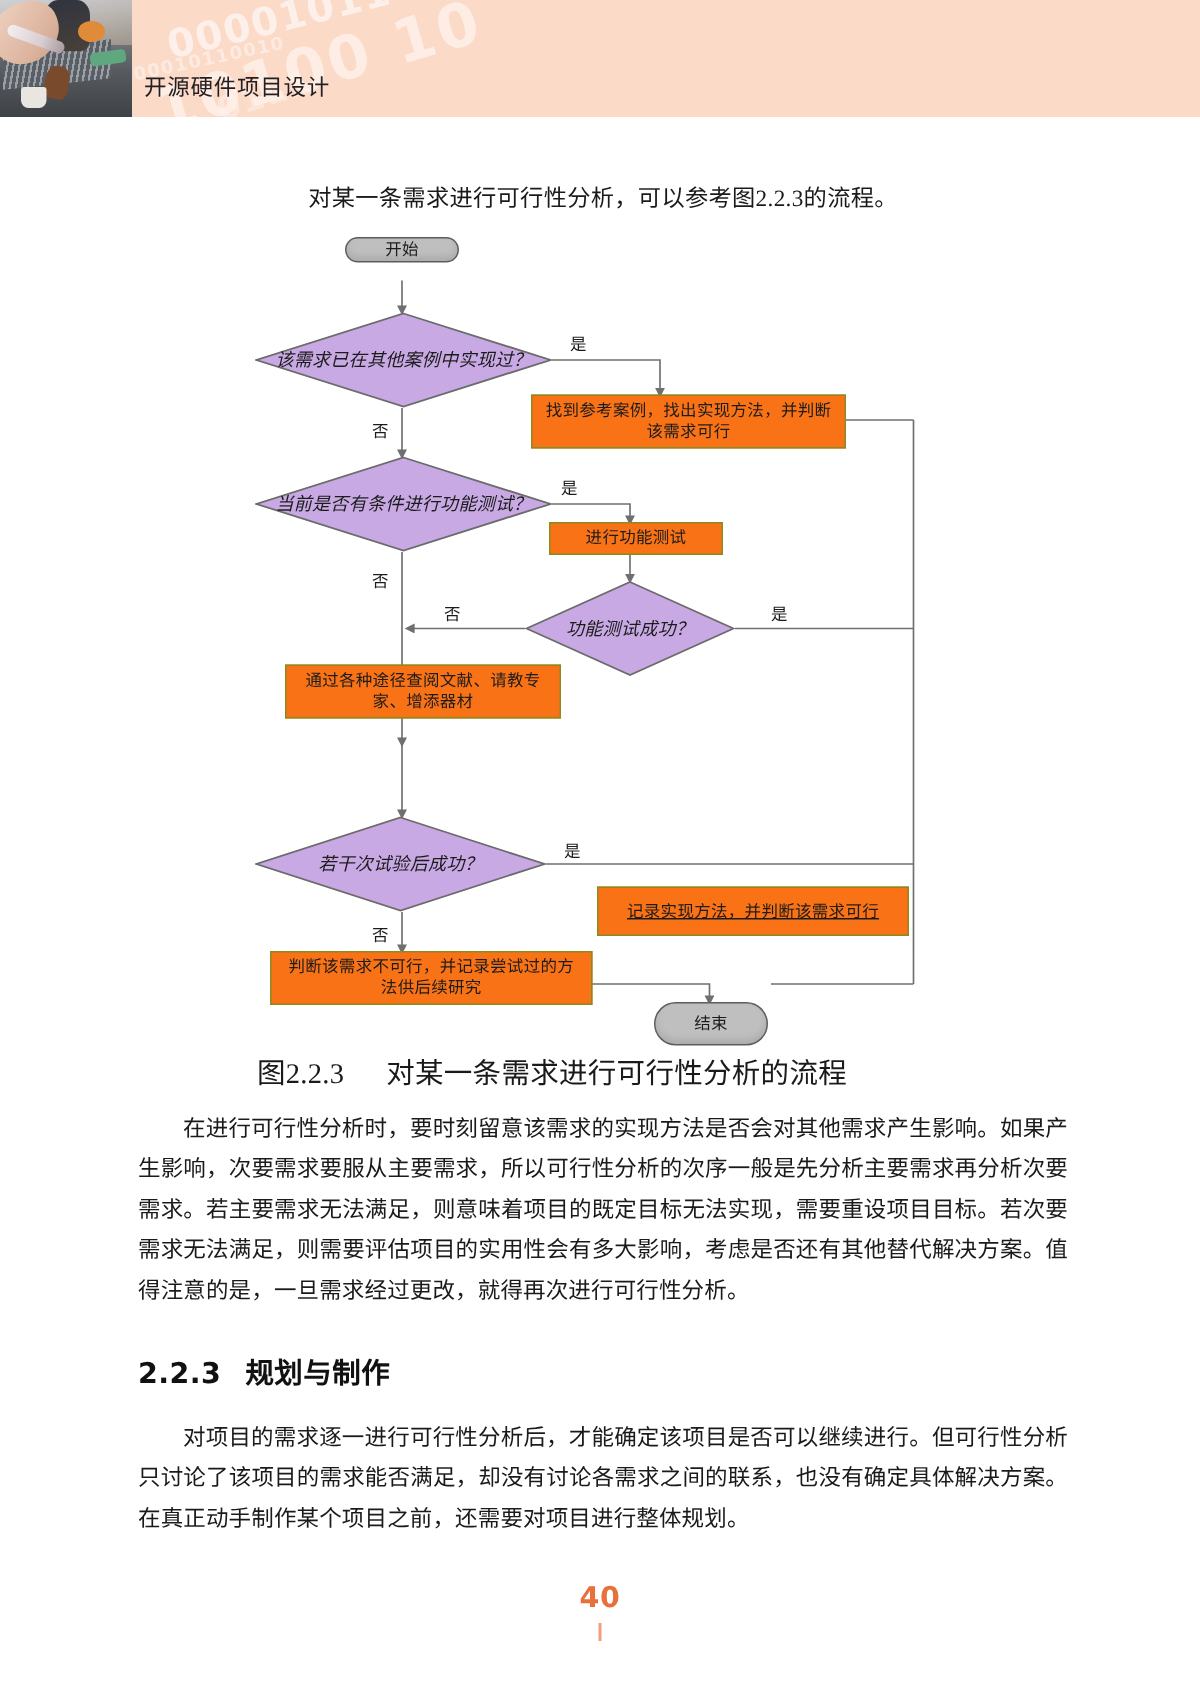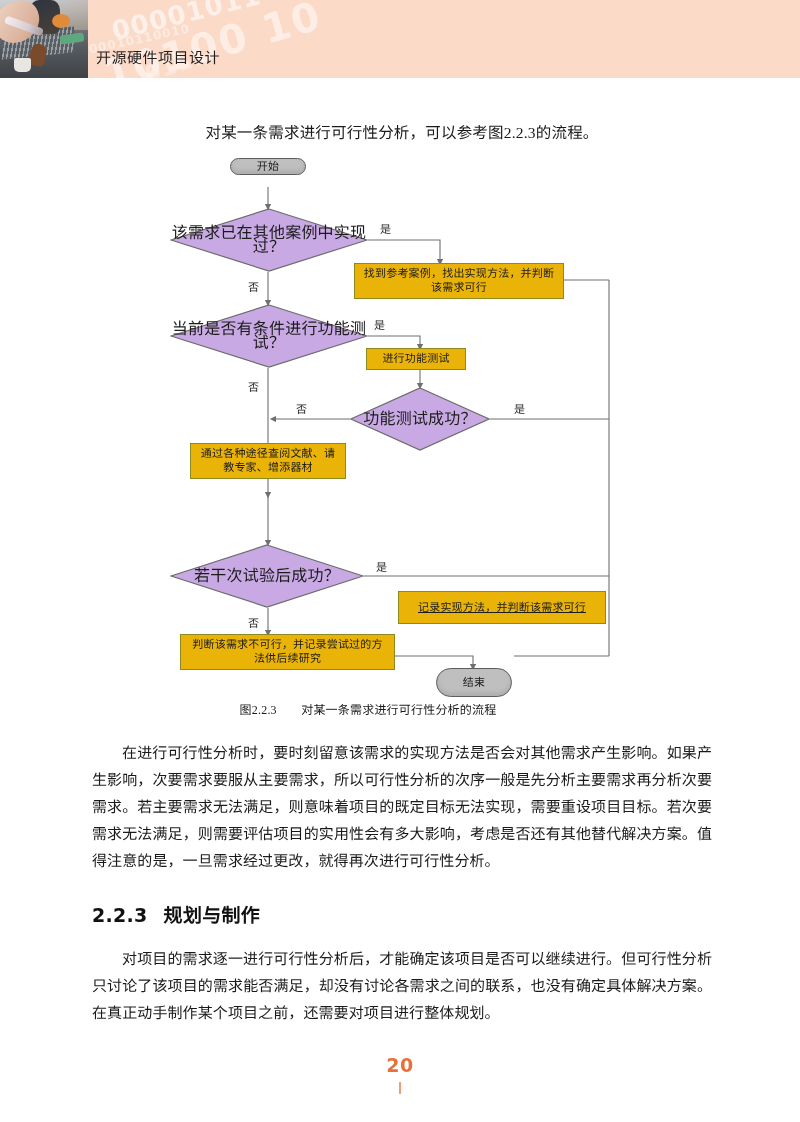--- a/index.html
+++ b/index.html
@@ -158,58 +158,59 @@
     color: #1c1c1c;
     letter-spacing: .2px;
   }
   .terminator {
     background: #bfbfbf;
     border: 1.4px solid #5d5d5d;
     border-radius: 22px;
     box-shadow: inset 0 -3px 5px rgba(0,0,0,.10);
   }
   .process {
-    background: #eab308;
+    background: #f97316;
     border: 1.3px solid #8a8a1f;
     padding: 3px 6px;
   }
   .decision-wrap { position: absolute; }
   .decision-shape {
     position: absolute;
     left: 0; top: 0;
     width: 100%; height: 100%;
   }
   .decision-label {
     position: absolute;
     left: 0; top: 0;
     width: 100%; height: 100%;
     display: flex;
     align-items: center;
     justify-content: center;
     text-align: center;
     font-family: "DejaVu Sans", "Liberation Sans", sans-serif;
-    font-size: 16px;
+    font-size: 12px;
     line-height: 14px;
     color: #1c1c1c;
     letter-spacing: .2px;
+    font-style: italic;
   }
   .edge-label {
     position: absolute;
     font-family: "DejaVu Sans", "Liberation Sans", sans-serif;
     font-size: 11px;
     color: #1c1c1c;
   }
 
   
   .figure-caption {
     position: absolute;
     left: 0; top: 622px;
     width: 736px;
     text-align: center;
-    font-size: 12px;
+    font-size: 19px;
     letter-spacing: .2px;
   }
   .body-para {
     position: absolute;
     left: 92px;
     width: 620px;
     font-size: 15px;
     line-height: 27px;
     text-align: justify;
     text-justify: inter-ideograph;
@@ -338,32 +339,32 @@
 
     <div class="decision-wrap" style="left:2px; top:148px; width:198px; height:64px;">
       <svg class="decision-shape" viewBox="0 0 198 64" preserveAspectRatio="none">
         <polygon points="99,1 197,32 99,63 1,32" fill="#c9a9e4" stroke="#6b6b6b" stroke-width="1.2"></polygon>
       </svg>
       <div class="decision-label">当前是否有条件进行功能测试？</div>
     </div>
     <div class="edge-label" style="left:206px; top:160px;">是</div>
     <div class="edge-label" style="left:80px; top:222px;">否</div>
 
-    <div class="node process" style="left:198px; top:192px; width:100px; height:22px;">进行功能测试</div>
+    <div class="node process" style="left:198px; top:192px; width:116px; height:22px;">进行功能测试</div>
 
     <div class="decision-wrap" style="left:182px; top:231px; width:140px; height:64px;">
       <svg class="decision-shape" viewBox="0 0 140 64" preserveAspectRatio="none">
         <polygon points="70,1 139,32 70,63 1,32" fill="#c9a9e4" stroke="#6b6b6b" stroke-width="1.2"></polygon>
       </svg>
       <div class="decision-label">功能测试成功？</div>
     </div>
     <div class="edge-label" style="left:128px; top:244px;">否</div>
     <div class="edge-label" style="left:346px; top:244px;">是</div>
 
-    <div class="node process" style="left:22px; top:287px; width:156px; height:36px;">通过各种途径查阅文献、请教专家、增添器材</div>
+    <div class="node process" style="left:22px; top:287px; width:184px; height:36px;">通过各种途径查阅文献、请教专家、增添器材</div>
 
     <div class="decision-wrap" style="left:2px; top:388px; width:194px; height:64px;">
       <svg class="decision-shape" viewBox="0 0 194 64" preserveAspectRatio="none">
         <polygon points="97,1 193,32 97,63 1,32" fill="#c9a9e4" stroke="#6b6b6b" stroke-width="1.2"></polygon>
       </svg>
       <div class="decision-label">若干次试验后成功？</div>
     </div>
     <div class="edge-label" style="left:208px; top:402px;">是</div>
     <div class="edge-label" style="left:80px; top:458px;">否</div>
 
@@ -382,15 +383,15 @@
 
   <div class="body-para" id="para-1">在进行可行性分析时，要时刻留意该需求的实现方法是否会对其他需求产生影响。如果产生影响，次要需求要服从主要需求，所以可行性分析的次序一般是先分析主要需求再分析次要需求。若主要需求无法满足，则意味着项目的既定目标无法实现，需要重设项目目标。若次要需求无法满足，则需要评估项目的实用性会有多大影响，考虑是否还有其他替代解决方案。值得注意的是，一旦需求经过更改，就得再次进行可行性分析。</div>
 
   <div class="section-heading">
     <span class="sh-num">2.2.3</span><span>规划与制作</span>
   </div>
 
   <div class="body-para" id="para-2">对项目的需求逐一进行可行性分析后，才能确定该项目是否可以继续进行。但可行性分析只讨论了该项目的需求能否满足，却没有讨论各需求之间的联系，也没有确定具体解决方案。在真正动手制作某个项目之前，还需要对项目进行整体规划。</div>
 
 
-  <div class="page-number">20</div>
+  <div class="page-number">40</div>
   <div class="page-number-rule"></div>
 </div>
 
 </body></html>

